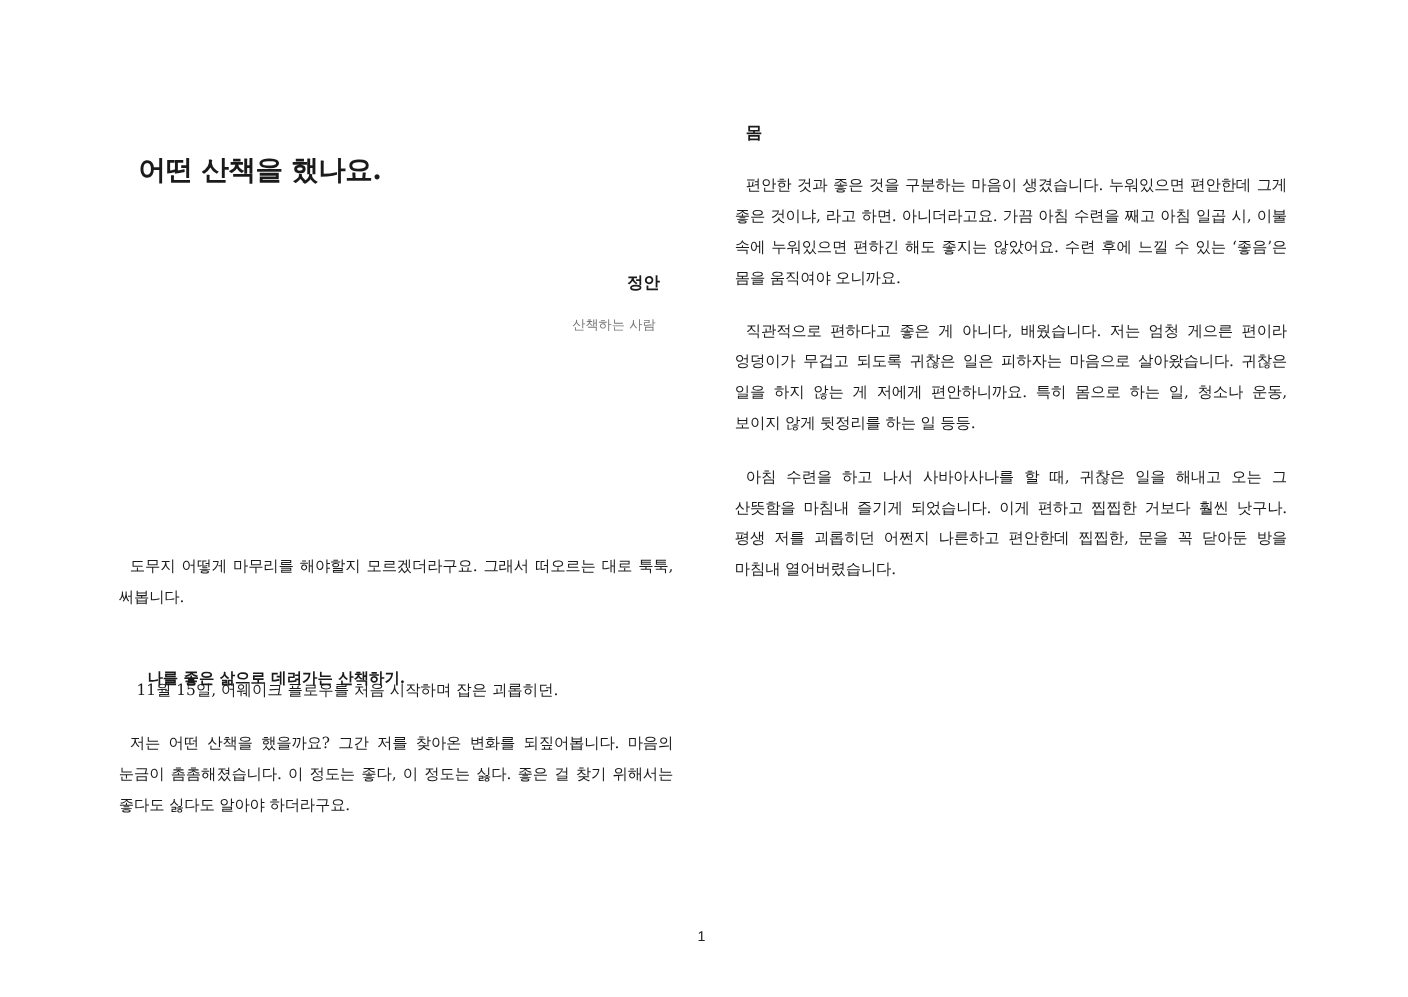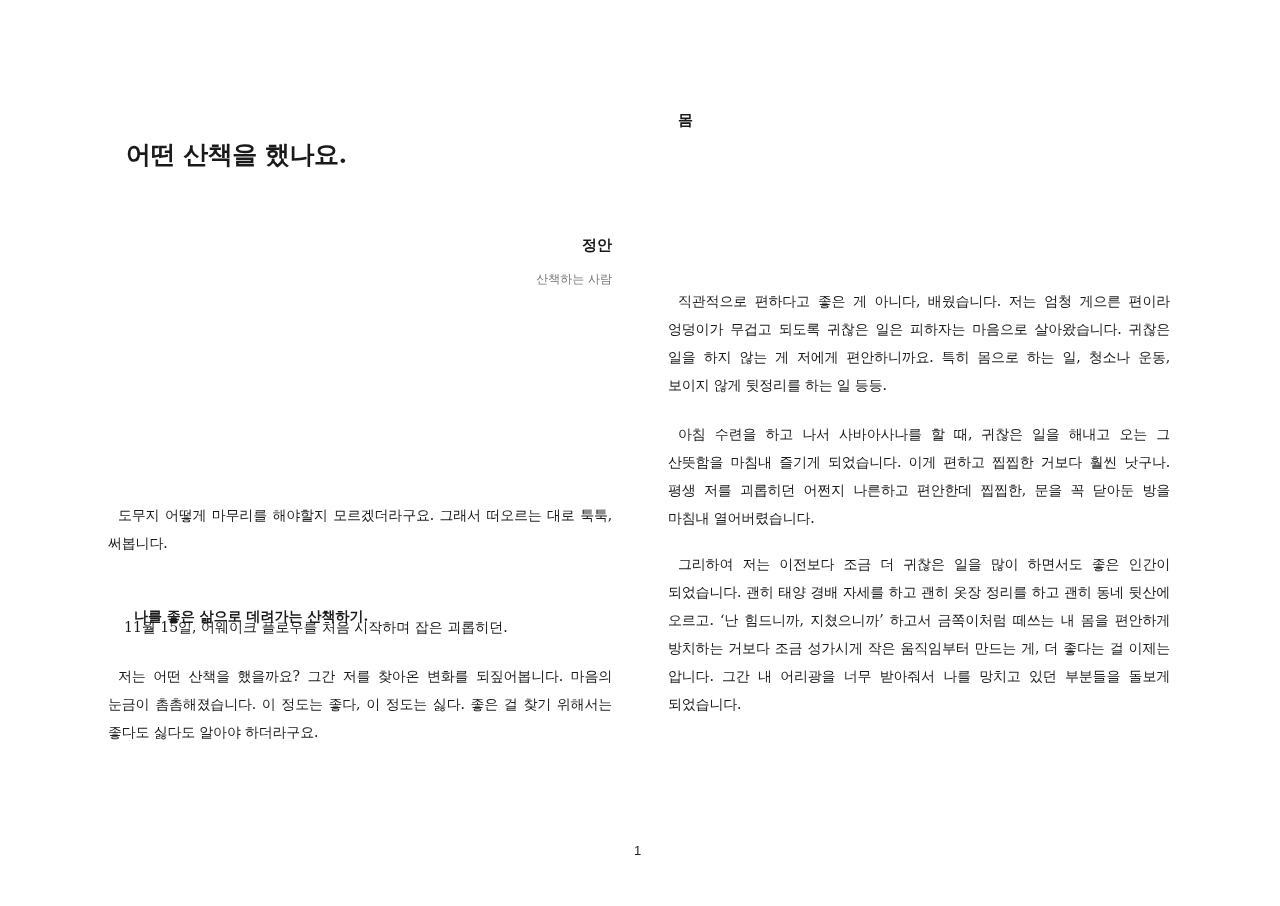--- a/index.html
+++ b/index.html
@@ -15,25 +15,25 @@
   .page-left { left: 108px; top: 0; width: 504px; height: 640px; text-decoration: underline; }
   .page-right { left: 668px; top: 0; width: 502px; height: 906px; }
 
   .title {
     position: absolute; left: 18px; top: 138px;
     font-size: 25px; font-weight: bold; letter-spacing: -0.5px;
     white-space: nowrap; margin: 0;
   }
   .author {
     position: absolute; right: 0; top: 236px;
-    font-size: 15px; font-weight: bold; text-align: right; margin: 0;
+    font-size: 15px; font-weight: bold; text-align: right; margin: 12px;
   }
   .author-sub {
     position: absolute; right: 0; top: 271px;
-    font-size: 12px; color: #777; text-align: left; margin: 0;
+    font-size: 12px; color: #777; text-align: left; margin: 16px;
   }
 
   .para {
     position: absolute; left: 0; width: 504px;
     font-size: 14px; line-height: 28px;
     text-align: justify; margin: 0;
     word-break: keep-all;
     letter-spacing: -0.2px;
   }
   .para .indent { display: inline-block; width: 10px; }
@@ -71,18 +71,18 @@
 
   <p class="subhead">나를 좋은 삶으로 데려가는 산책하기.</p>
   <p class="dateline">11월 15일, 어웨이크 플로우를 처음 시작하며 잡은 괴롭히던.</p>
 
   <p class="para" style="top:662px;"><span class="indent"></span><span>저는 어떤 산책을 했을까요? 그간 저를 찾아온 변화를 되짚어봅니다. 마음의 눈금이 촘촘해졌습니다. 이 정도는 좋다, 이 정도는 싫다. 좋은 걸 찾기 위해서는 좋다도 싫다도 알아야 하더라구요.</span></p>
 </div>
 
 <div class="page-right">
   <h2 class="section-head">몸</h2>
 
+  <p class="para" style="top:155px;"><span class="indent"></span><span>편안한 것과 좋은 것을 구분하는 마음이 생겼습니다. 누워있으면 편안한데 그게 좋은 것이냐, 라고 하면. 아니더라고요. 가끔 아침 수련을 째고 아침 일곱 시, 이불 속에 누워있으면 편하긴 해도 좋지는 않았어요. 수련 후에 느낄 수 있는 ‘좋음’은 몸을 움직여야 오니까요.</span></p>
   <p class="para" style="top:420px;"><span class="indent"></span><span>아침 수련을 하고 나서 사바아사나를 할 때, 귀찮은 일을 해내고 오는 그 산뜻함을 마침내 즐기게 되었습니다. 이게 편하고 찝찝한 거보다 훨씬 낫구나. 평생 저를 괴롭히던 어쩐지 나른하고 편안한데 찝찝한, 문을 꼭 닫아둔 방을 마침내 열어버렸습니다.</span></p>
   <p class="para" style="top:287px;"><span class="indent"></span><span>직관적으로 편하다고 좋은 게 아니다, 배웠습니다. 저는 엄청 게으른 편이라 엉덩이가 무겁고 되도록 귀찮은 일은 피하자는 마음으로 살아왔습니다. 귀찮은 일을 하지 않는 게 저에게 편안하니까요. 특히 몸으로 하는 일, 청소나 운동, 보이지 않게 뒷정리를 하는 일 등등.</span></p>
-  <p class="para" style="top:550px;"><span class="indent"></span><span>그리하여 저는 이전보다 조금 더 귀찮은 일을 많이 하면서도 좋은 인간이 되었습니다. 괜히 태양 경배 자세를 하고 괜히 옷장 정리를 하고 괜히 동네 뒷산에 오르고. ‘난 힘드니까, 지쳤으니까’ 하고서 금쪽이처럼 떼쓰는 내 몸을 편안하게 방치하는 거보다 조금 성가시게 작은 움직임부터 만드는 게, 더 좋다는 걸 이제는 압니다. 그간 내 어리광을 너무 받아줘서 나를 망치고 있던 부분들을 돌보게 되었습니다.</span></p>
 </div>
 
 <div class="page-number">1</div>
 
 </body></html>

